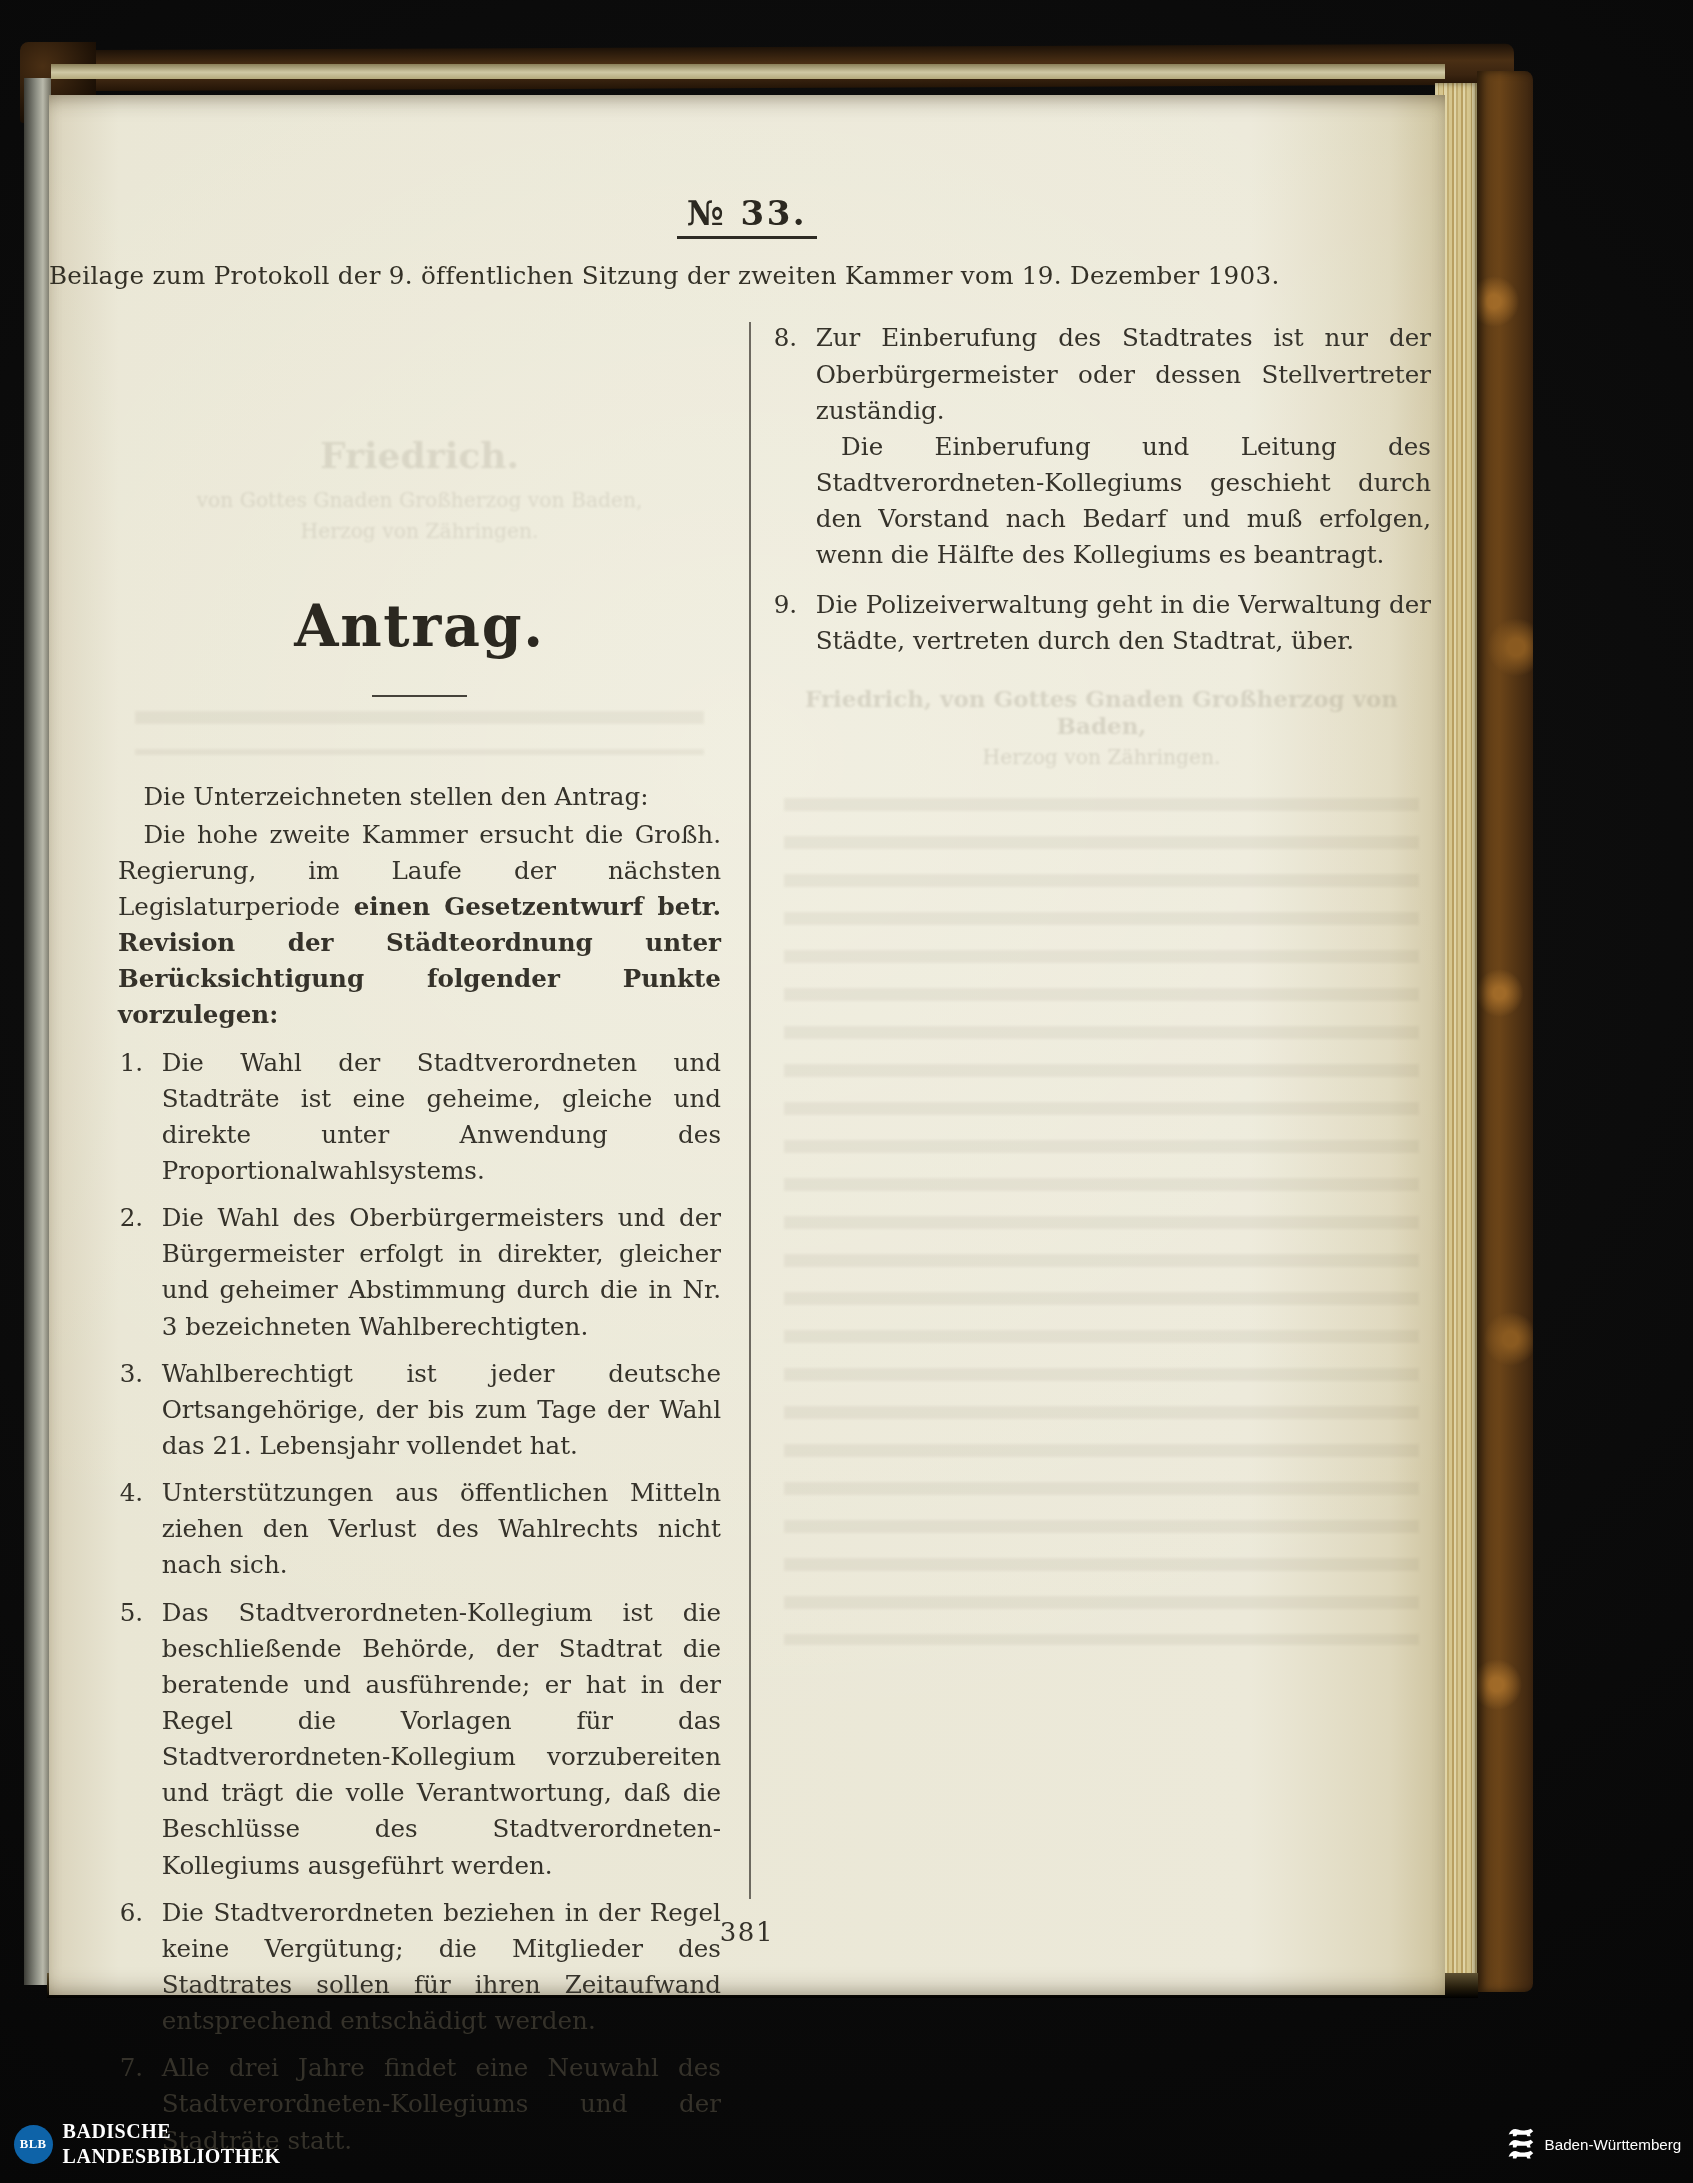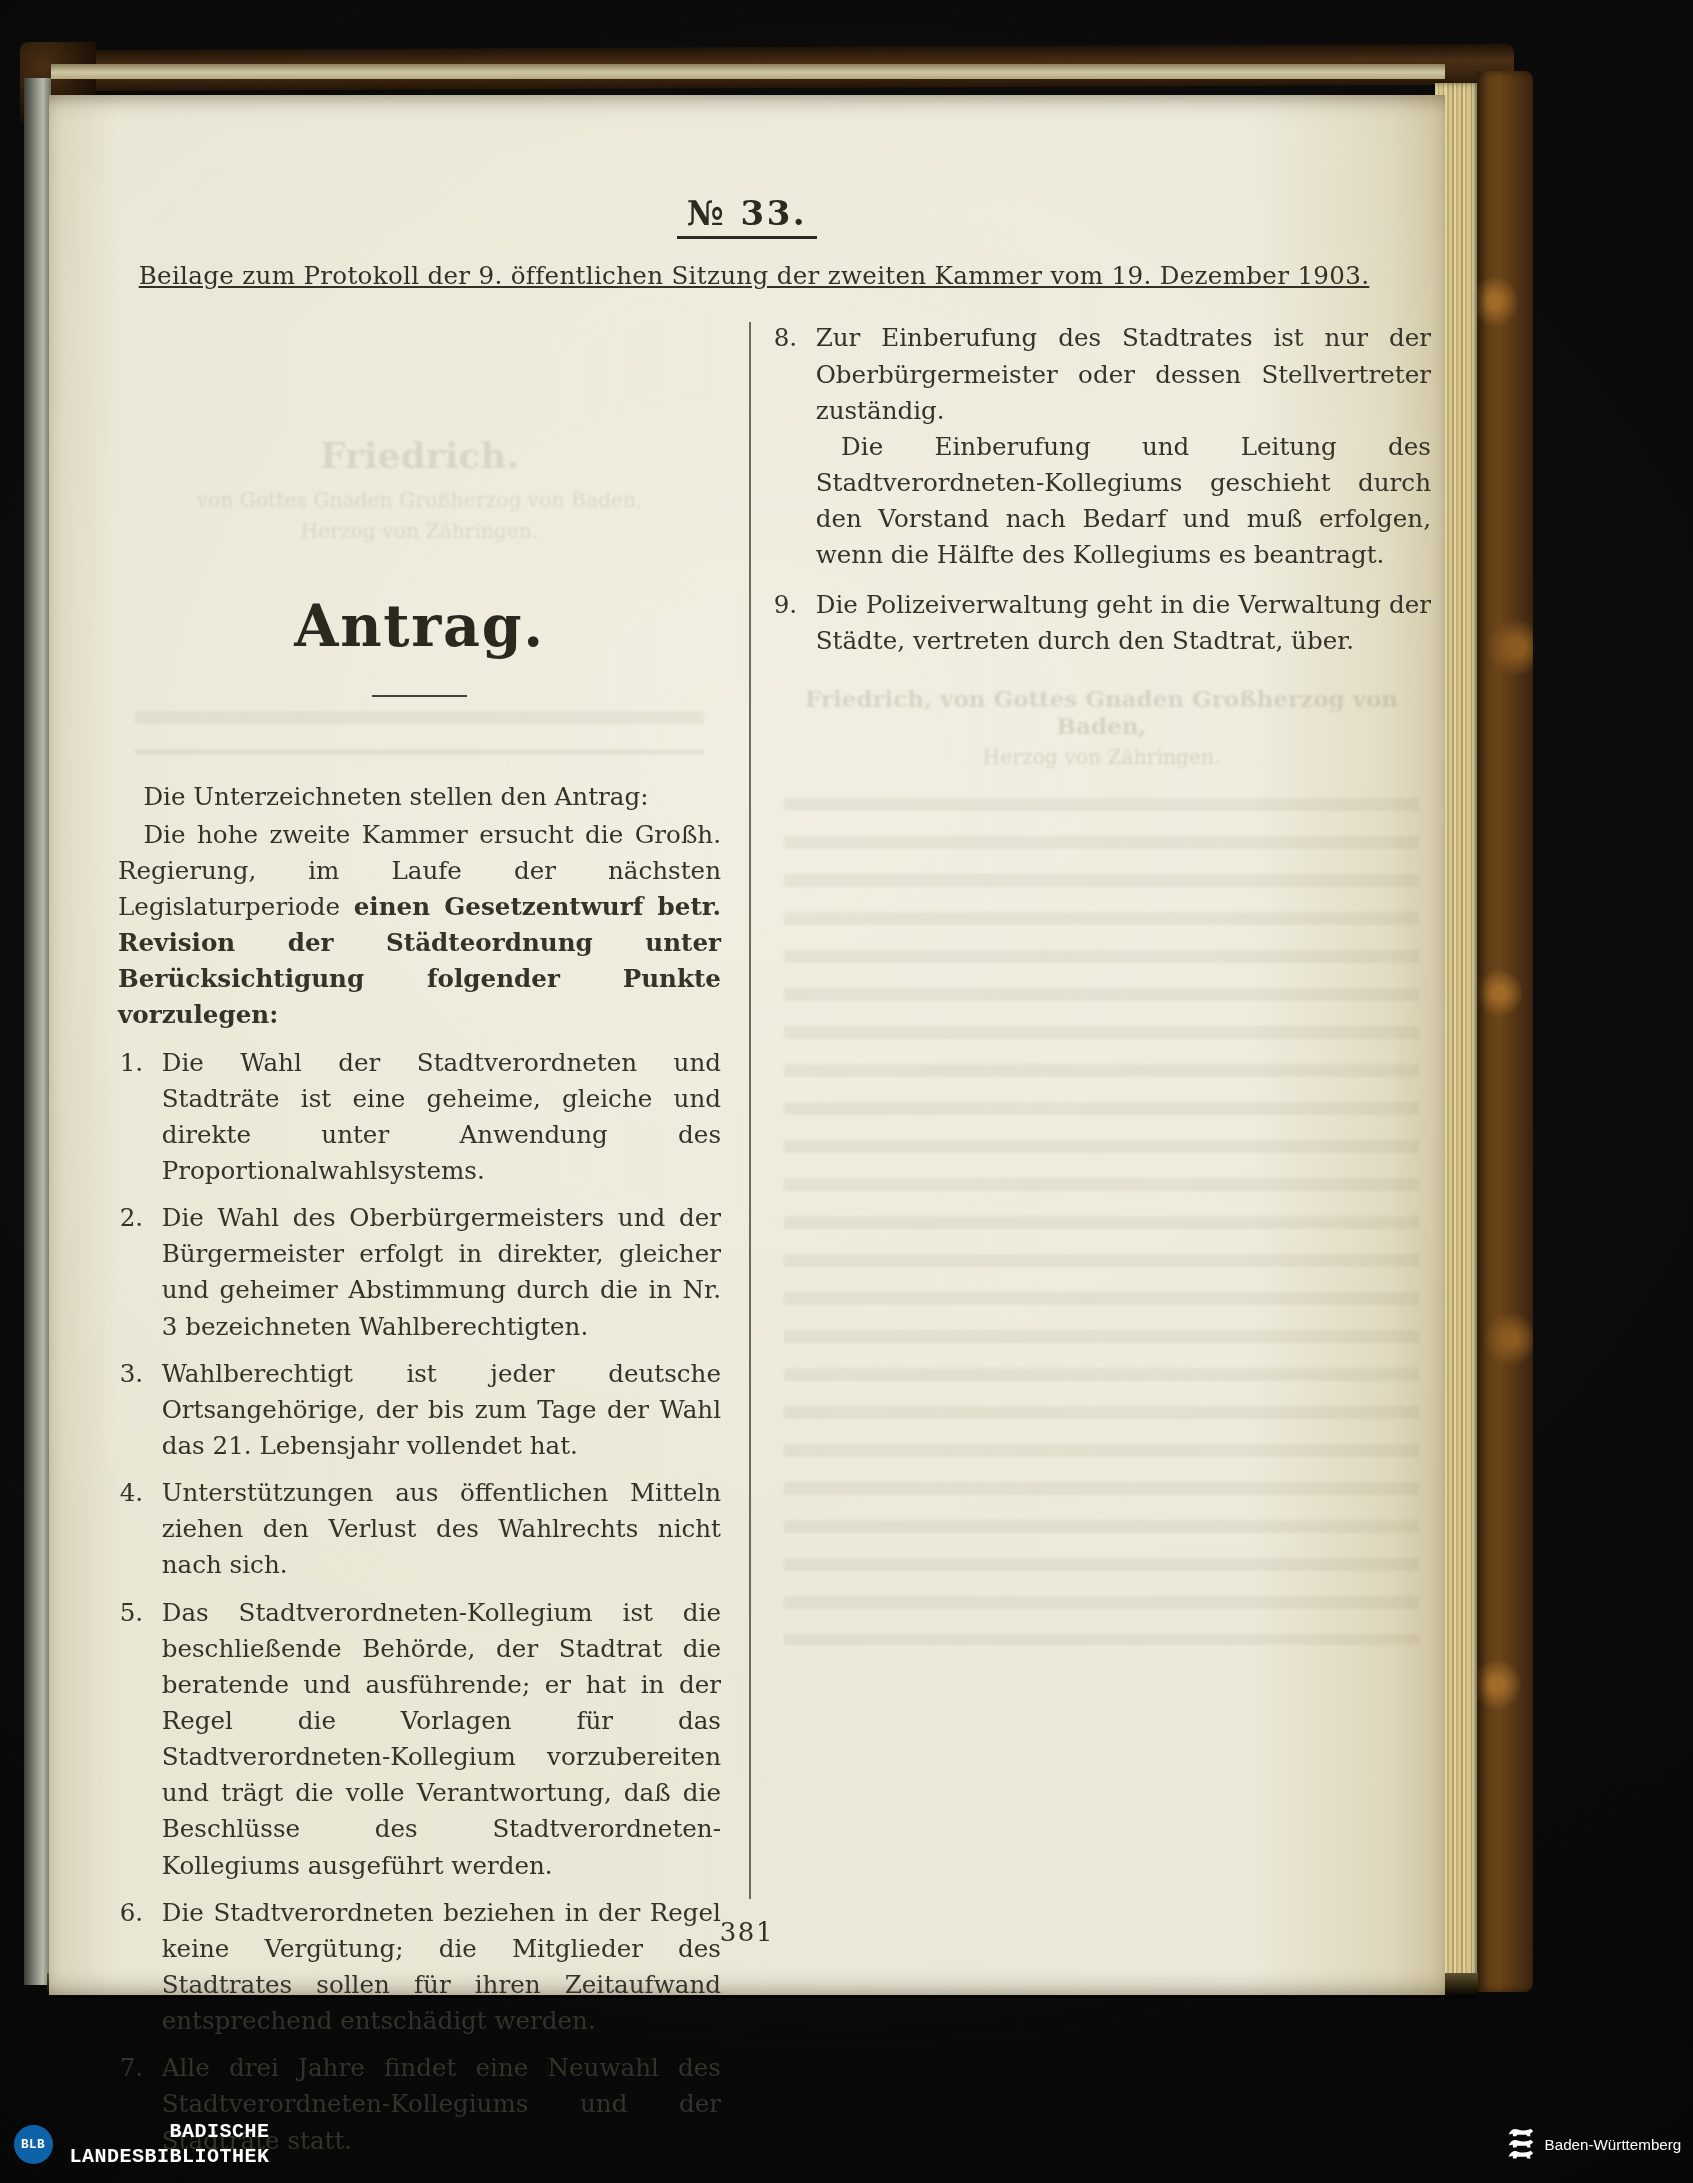--- a/index.html
+++ b/index.html
@@ -57,21 +57,21 @@
       #e9e6d6;
     box-shadow:inset 0 13.6px 22px -13.6px rgba(60,45,20,.6), inset 0 -15.2px 22px -13.6px rgba(60,45,20,.5);
     color:#35322a;
     margin-top:17px;
   }
   .doc-number-wrap{position:absolute;top:98px;left:0;width:100%;text-align:center;}
   .doc-number{
     display:inline-block;font-size:34px;font-weight:bold;letter-spacing:2.5px;color:#2c2921;
     border-bottom:3.4px solid #2e2b24;padding:0 10.2px 2.5px;
   }
-  .doc-subtitle{position:absolute;top:166px;left:7px;width:100%;text-align:center;font-size:24.6px;letter-spacing:0.3px;color:#333026;text-decoration:underline;}
+  .doc-subtitle{position:absolute;top:166px;left:0;width:100%;text-align:left;font-size:24.6px;letter-spacing:0.3px;color:#333026;}
   .columns{position:absolute;top:222px;left:0;right:0;height:1660px;}
   .col-divider{position:absolute;left:700px;top:5.1px;width:1.7px;height:1577px;background:#4d4a42;opacity:.8;}
   .col-left{position:absolute;left:69px;top:0;width:603px;}
   .col-right{position:absolute;left:723px;top:0;width:659px;}
   .page-text{font-size:24.6px;line-height:1.47;color:#35322a;}
   .justify{text-align:justify;}
   .indent{text-indent:25.4px;}
   .motion-heading{ text-align:center;font-size:57px;font-weight:bold;letter-spacing:1.7px;color:#2b2820;margin-top:49px; }
   .heading-dash{width:95px;height:2.5px;background:#45423a;margin:36px auto 0;}
   .item{display:flex;margin-top:11px;}
@@ -89,21 +89,21 @@
   .ghost-line{font-size:20.3px;margin-top:6.8px;}
   .ghost-stripes{
     opacity:.10;filter:blur(1.7px);
     background:repeating-linear-gradient(180deg, rgba(105,96,72,.75) 0 12.7px, rgba(0,0,0,0) 12.7px 38px);
   }
   .stripes-left{height:44px;margin:13.6px 17px 0;}
   .ghost-block-right{margin-top:25.4px;text-align:center;opacity:.20;}
   .ghost-heading-right{font-size:23px;font-weight:bold;}
   .stripes-right{height:847px;margin:29px 12px 0;}
   
-  .footer-left{position:absolute;left:13.6px;top:2119px;display:flex;align-items:center;gap:17px;font-family:Liberation Mono, monospace;text-align:right;}
+  .footer-left{position:absolute;left:13.6px;top:2119px;display:flex;align-items:center;gap:10px;font-family:Liberation Serif, serif;}
   .blb-circle{width:39px;height:39px;border-radius:50%;background:#0e63a8;display:flex;align-items:center;justify-content:center;
     color:#fff;font-size:12.7px;font-weight:bold;letter-spacing:0.4px;}
   .library-name{color:#fff;font-size:20px;font-weight:bold;line-height:1.25;letter-spacing:0.5px;}
   .footer-right{position:absolute;right:12.7px;top:2127px;display:flex;align-items:center;gap:10px;font-family:"Liberation Sans", sans-serif;color:#fff;font-size:15.2px;}
   .bw-icon svg{display:block;}
 </style>
 </head>
 <body>
 
 <div class="scene">

